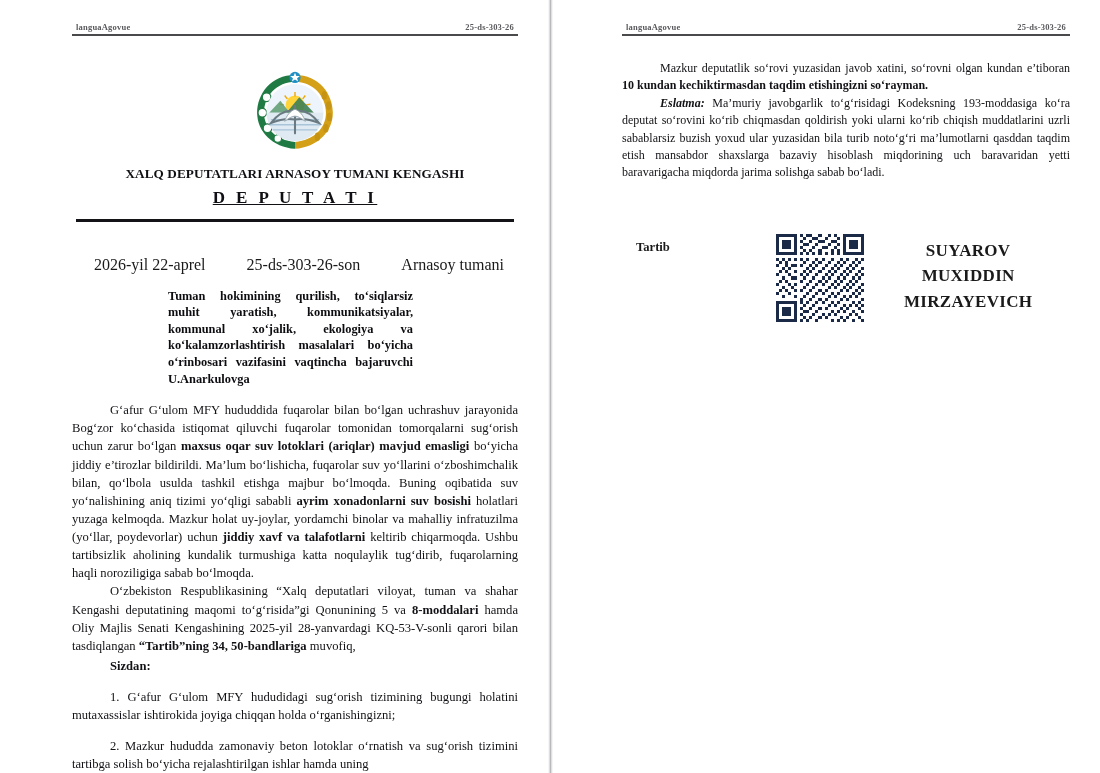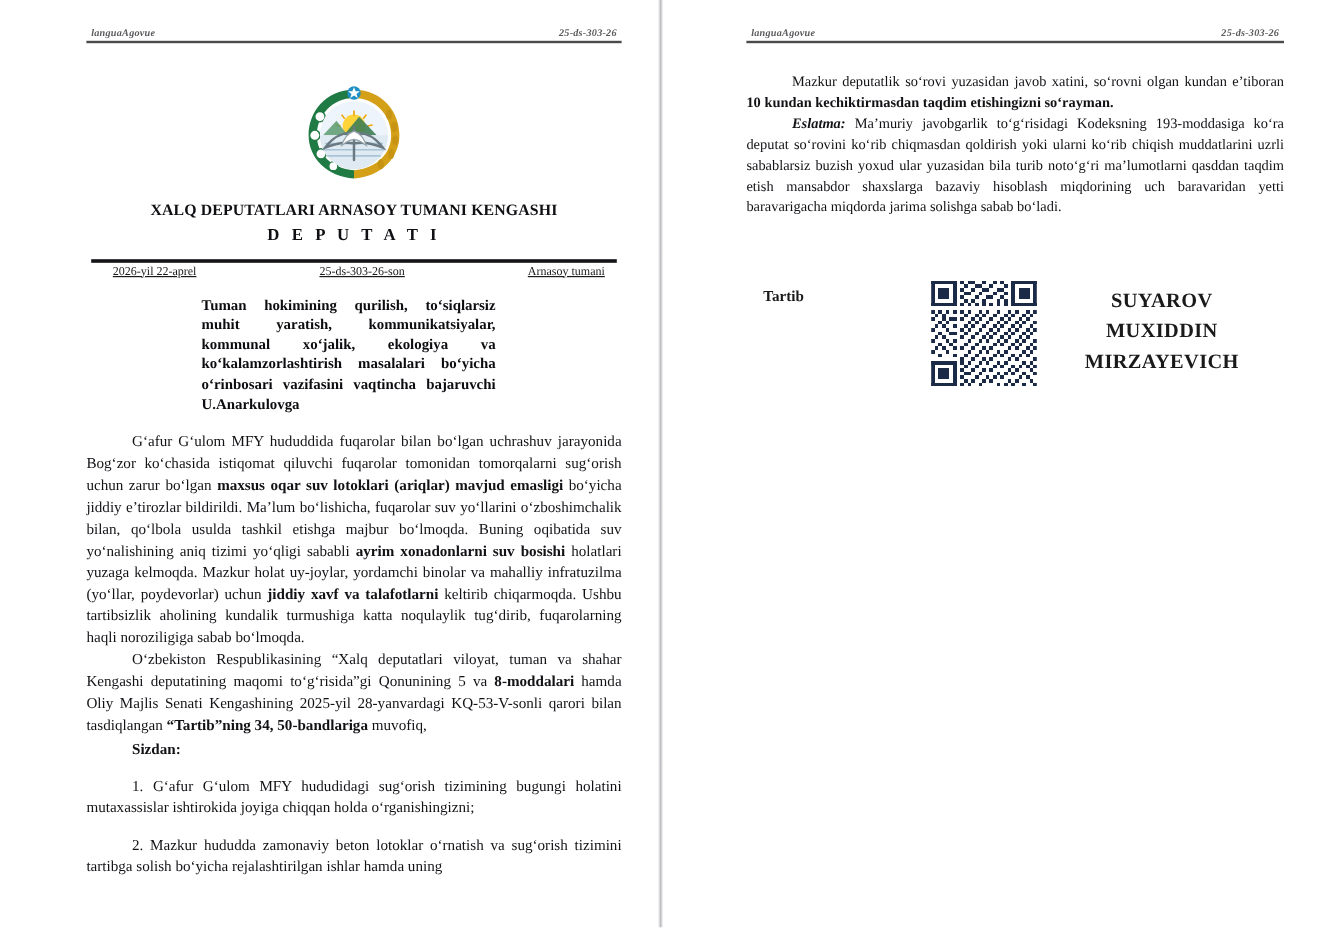--- a/index.html
+++ b/index.html
@@ -50,21 +50,20 @@
   
   .runhead {
     position: relative;
     height: 24px;
   }
   .runhead-row {
     display: flex;
     justify-content: space-between;
     align-items: flex-start;
     font-size: 8.5px;
-    font-style: italic;
     font-weight: bold;
     color: #5a5a5e;
     letter-spacing: 0.2px;
     padding: 0 4px 1px 4px;
     filter: blur(0.25px);
   }
   .runhead-rule {
     height: 2px;
     background: #2a2a2e;
     margin-top: 1px;
@@ -87,39 +86,39 @@
     text-align: center;
     font-weight: bold;
     font-size: 13.2px;
     letter-spacing: 0.1px;
     margin-top: 8px;
     color: #101014;
   }
   .org-sub {
     text-align: center;
     font-weight: bold;
-    font-size: 14px;
+    font-size: 17px;
     letter-spacing: 3.4px;
     margin-top: 6px;
     color: #101014;
+    text-decoration: underline;
   }
   .title-rule {
     height: 2.5px;
     background: #141418;
     margin: 11px 4px 0 4px;
   }
 
   
   .meta-row {
     display: flex;
     justify-content: space-between;
-    font-size: 10px;
-    margin-top: 2px;
+    font-size: 16px;
+    margin-top: 34px;
     padding: 0 14px 0 22px;
-    text-decoration: underline;
   }
 
   
   .addressee {
     margin-top: 14px;
     margin-left: 96px;
     width: 245px;
     font-weight: bold;
     font-size: 12.4px;
     line-height: 1.34;

